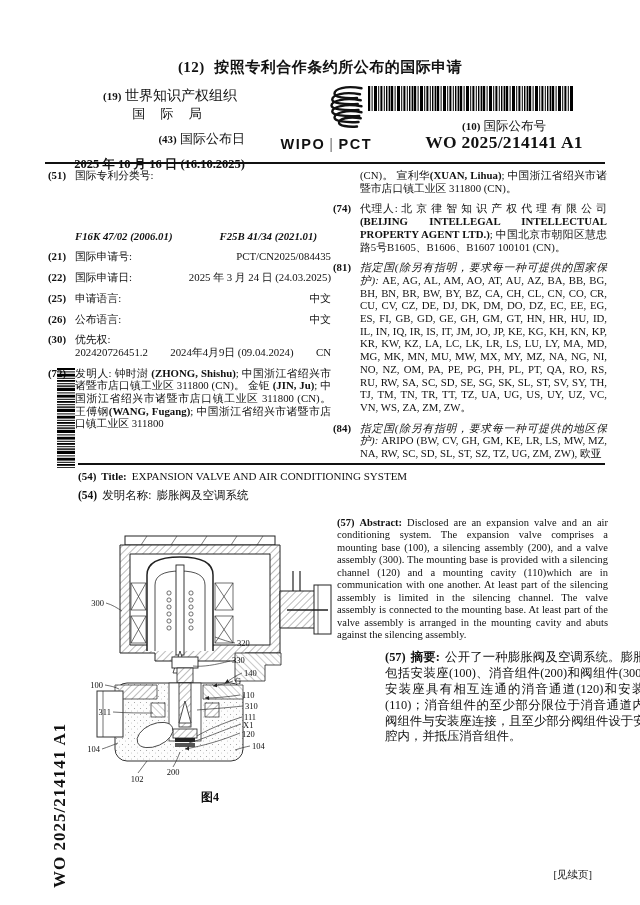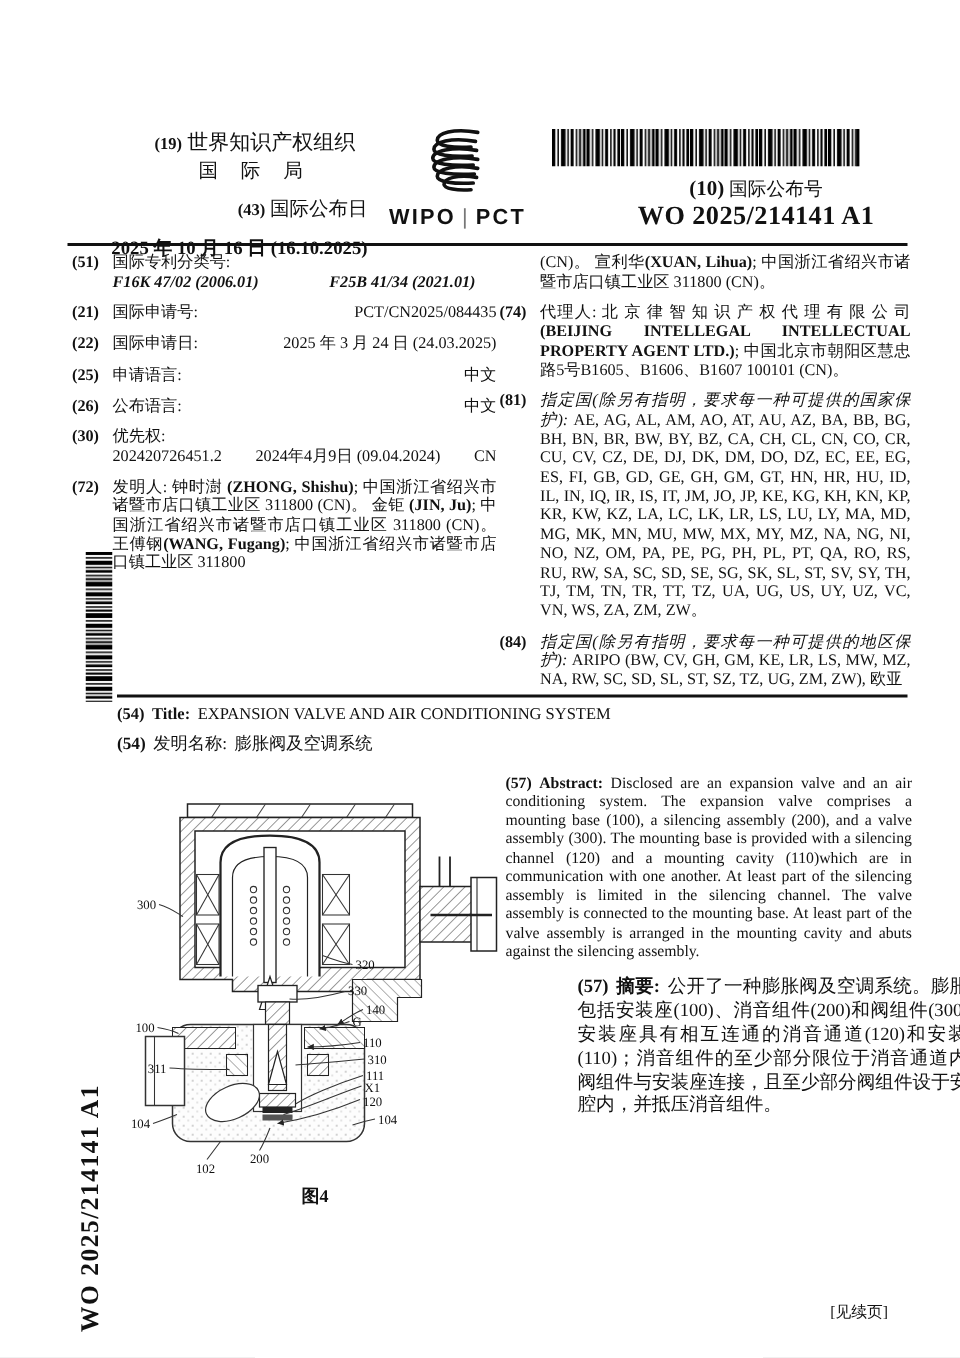--- a/index.html
+++ b/index.html
@@ -10,40 +10,40 @@
   .abs{position:absolute;}
 
   
   .h12{top:58px;left:0;width:640px;text-align:center;font-size:15px;font-weight:bold;letter-spacing:.5px;}
   .h19{top:87px;left:96px;width:148px;text-align:center;font-size:14px;line-height:18px;}
   .h19 .code{font-size:11px;font-weight:bold;}
   .bureau{letter-spacing:6px;font-size:13px;}
   .h43{top:126px;left:55px;width:190px;text-align:right;font-size:13px;line-height:25px;}
   .h43 .code{font-size:11px;font-weight:bold;}
   .h43 .date{font-weight:bold;font-size:12.5px;}
-  .logo{top:84px;left:251px;width:108px;text-align:center;}
+  .logo{top:84px;left:264px;width:108px;text-align:right;}
   .logo-text{font-family:"Liberation Sans", sans-serif;font-weight:bold;font-size:14.5px;letter-spacing:1.5px;margin-top:2px;}
   .logo-sep{font-weight:normal;color:#777;padding:0 4px;}
   .bc-top{top:86px;left:368px;}
   .h10{top:118px;left:398px;width:212px;text-align:center;font-size:12.5px;line-height:16px;}
-  .h10 .code{font-size:14px;font-weight:bold;}
+  .h10 .code{font-size:11px;font-weight:bold;}
   .h10 .num{font-size:17.5px;font-weight:bold;letter-spacing:.3px;}
 
   .rule1{top:162px;left:45px;width:560px;border-top:2.2px solid #111;}
   .rule2{top:463px;left:78px;width:527px;border-top:2.2px solid #111;}
 
   
   .col{font-size:10.8px;line-height:12.7px;text-align:justify;}
   .col-left{top:169px;left:48px;width:283px;}
   .col-right{top:169px;left:333px;width:274px;}
   .field{position:relative;padding-left:27px;margin:0 0 8px 0;}
   .field .code{position:absolute;left:0;top:0;font-weight:bold;}
   .kv{display:flex;justify-content:space-between;}
   .kv3{display:flex;justify-content:space-between;}
-  .cls{display:flex;justify-content:space-between;padding-right:14px;font-weight:bold;font-style:italic;}
+  .cls{display:flex;justify-content:space-between;padding-right:14px;font-weight:bold;font-style:italic;margin-top:48px;}
 
   
   .title-en{top:470px;left:78px;width:527px;font-size:11px;}
   .title-cn{top:488px;left:78px;width:527px;font-size:11.5px;}
   .sp{margin-right:5px;text-align:right;}
   .abstract-en{top:506px;left:337px;width:271px;font-size:10.5px;line-height:12.5px;text-align:justify;}
   .abstract-cn{top:638px;left:337px;width:273px;font-size:12.4px;line-height:15.8px;text-align:justify;margin-left:48px;}
 
   
   .figure{top:533px;left:85px;width:250px;height:262px;}
@@ -54,20 +54,25 @@
   .vnum{top:688px;left:50px;height:200px;writing-mode:vertical-rl;transform:rotate(180deg);
         font-weight:bold;font-size:17px;letter-spacing:1px;white-space:nowrap;}
 
   .footer-note{top:868px;left:0;width:592px;text-align:right;font-size:10.5px;}
 </style>
 </head>
 <body>
 
 <div class="page">
 
+  <div class="abs h12">
+    <span class="b">(12)</span>
+    <span class="sp"></span>
+    <span>按照专利合作条约所公布的国际申请</span>
+  </div>
 
   <div class="abs h19">
     <div><span class="code">(19)</span>
       <span>世界知识产权组织</span></div>
     <div class="bureau">国 际 局</div>
   </div>
 
   <div class="abs h43">
     <div><span class="code">(43)</span>
       <span>国际公布日</span></div>

